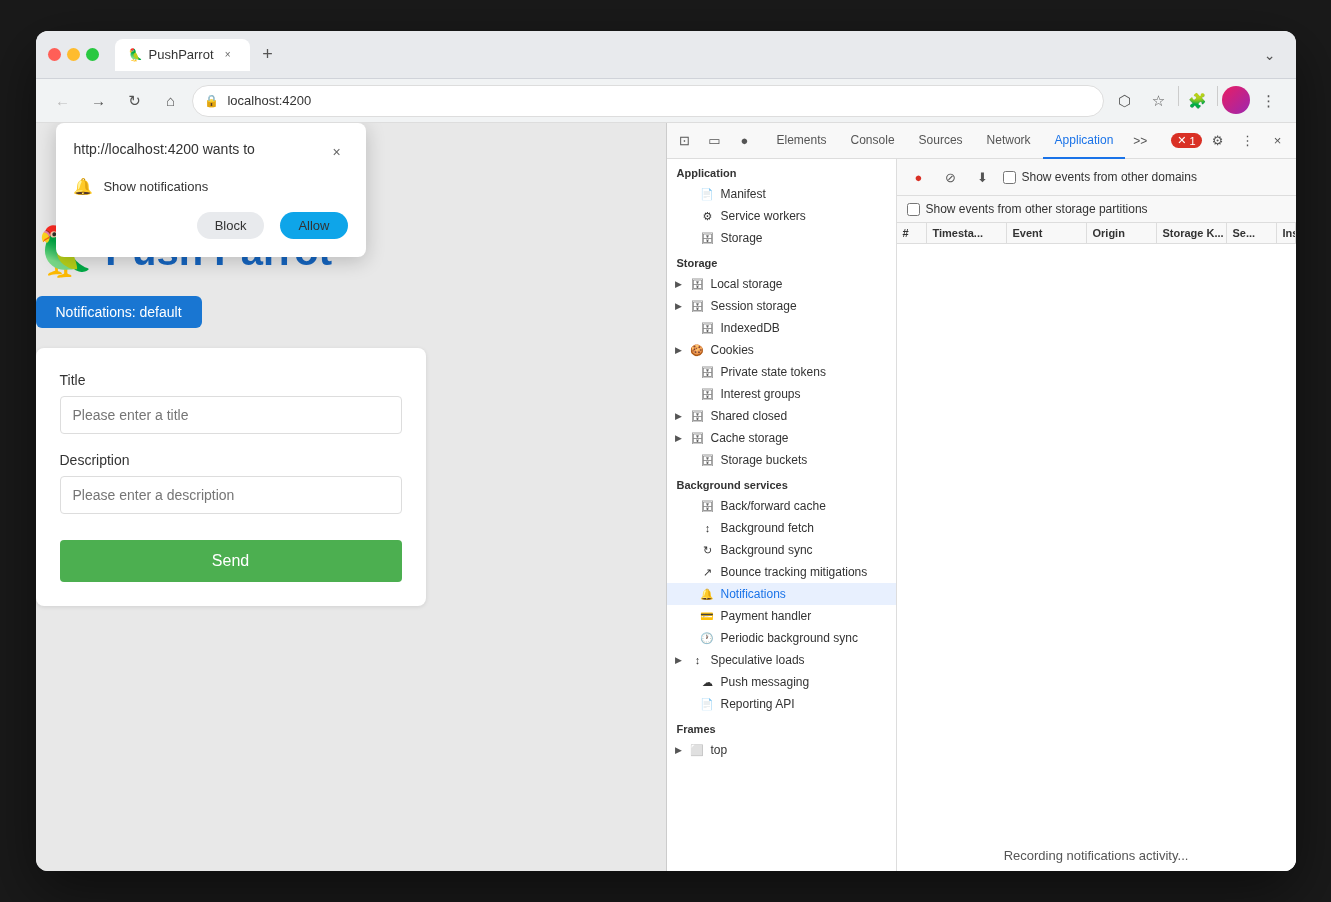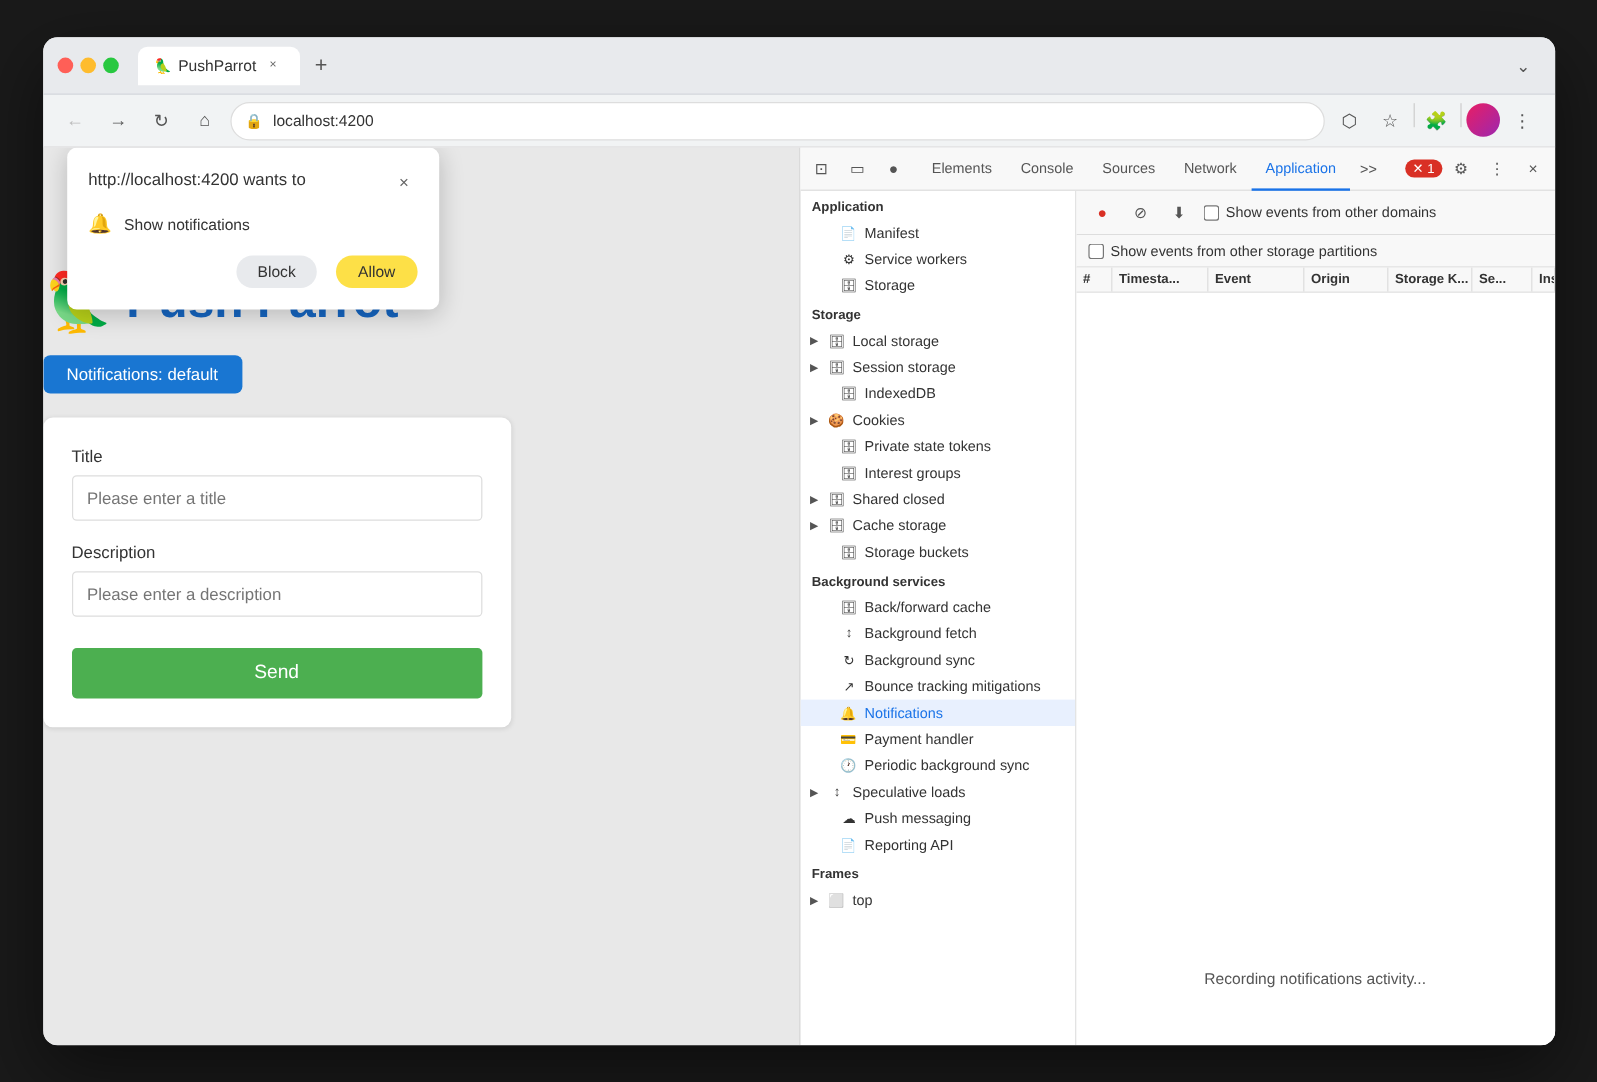--- a/index.html
+++ b/index.html
@@ -244,21 +244,21 @@
       border-radius: 20px;
       font-size: 13px;
       cursor: pointer;
       border: none;
     }
     .btn-block {
       background: #e8eaed;
       color: #333;
     }
     .btn-allow {
-      background: #fde047;
+      background: #0ea5e9;
       color: #333;
     }
     
     .app-header {
       display: flex;
       align-items: center;
       gap: 10px;
       margin-bottom: 16px;
       margin-top: 60px;
     }
@@ -500,21 +500,20 @@
       border-right: 1px solid #ddd;
       white-space: nowrap;
       overflow: hidden;
     }
     .empty-state {
       flex: 1;
       display: flex;
       flex-direction: column;
       align-items: center;
       justify-content: flex-end;
-      padding-bottom: 40px;
       text-align: center;
       background: white;
     }
     .recording-msg {
       font-size: 13px;
       color: #555;
       margin-bottom: 8px;
     }
     .recording-sub {
       font-size: 12px;

